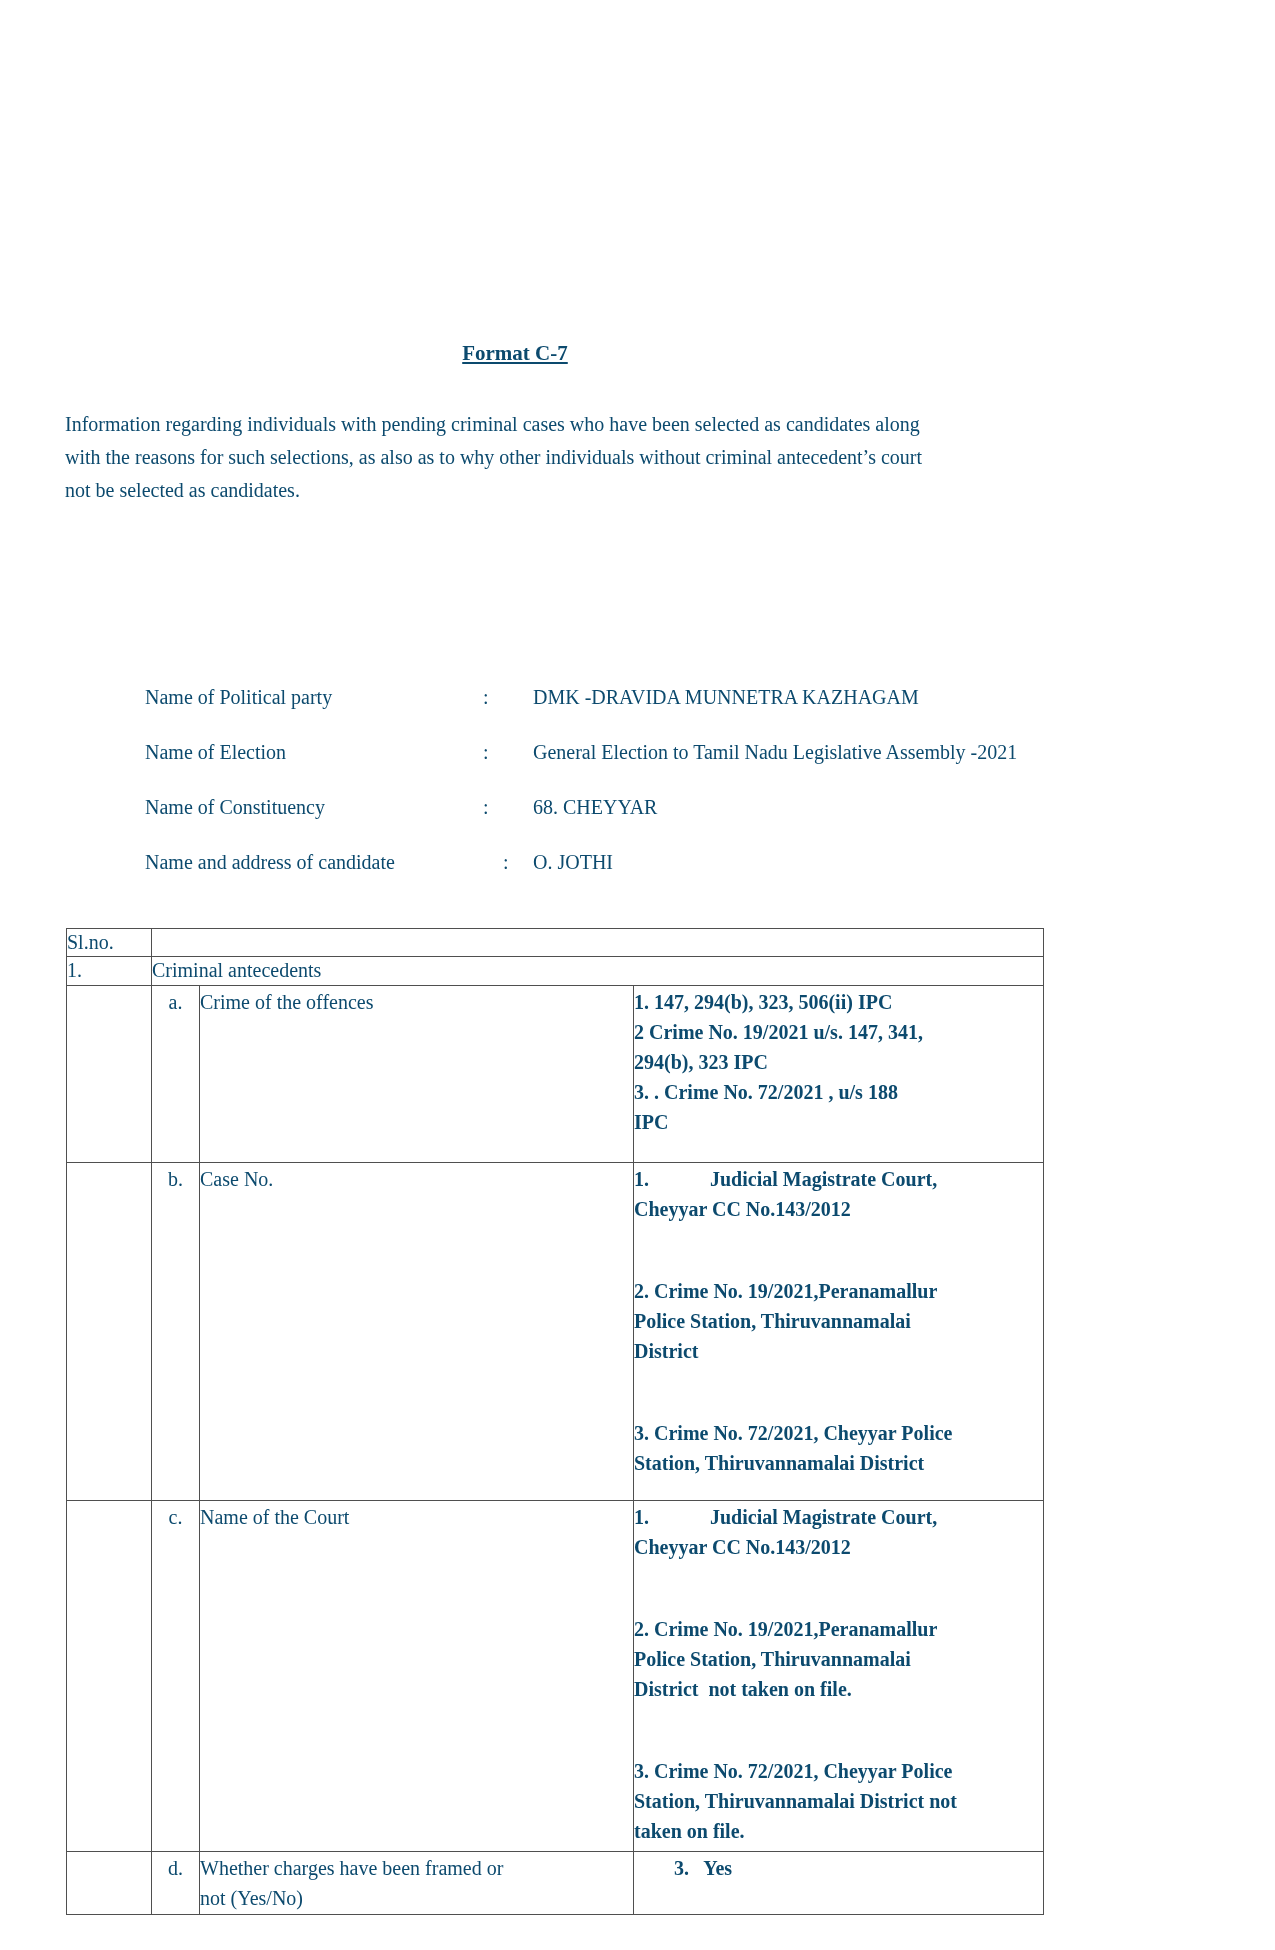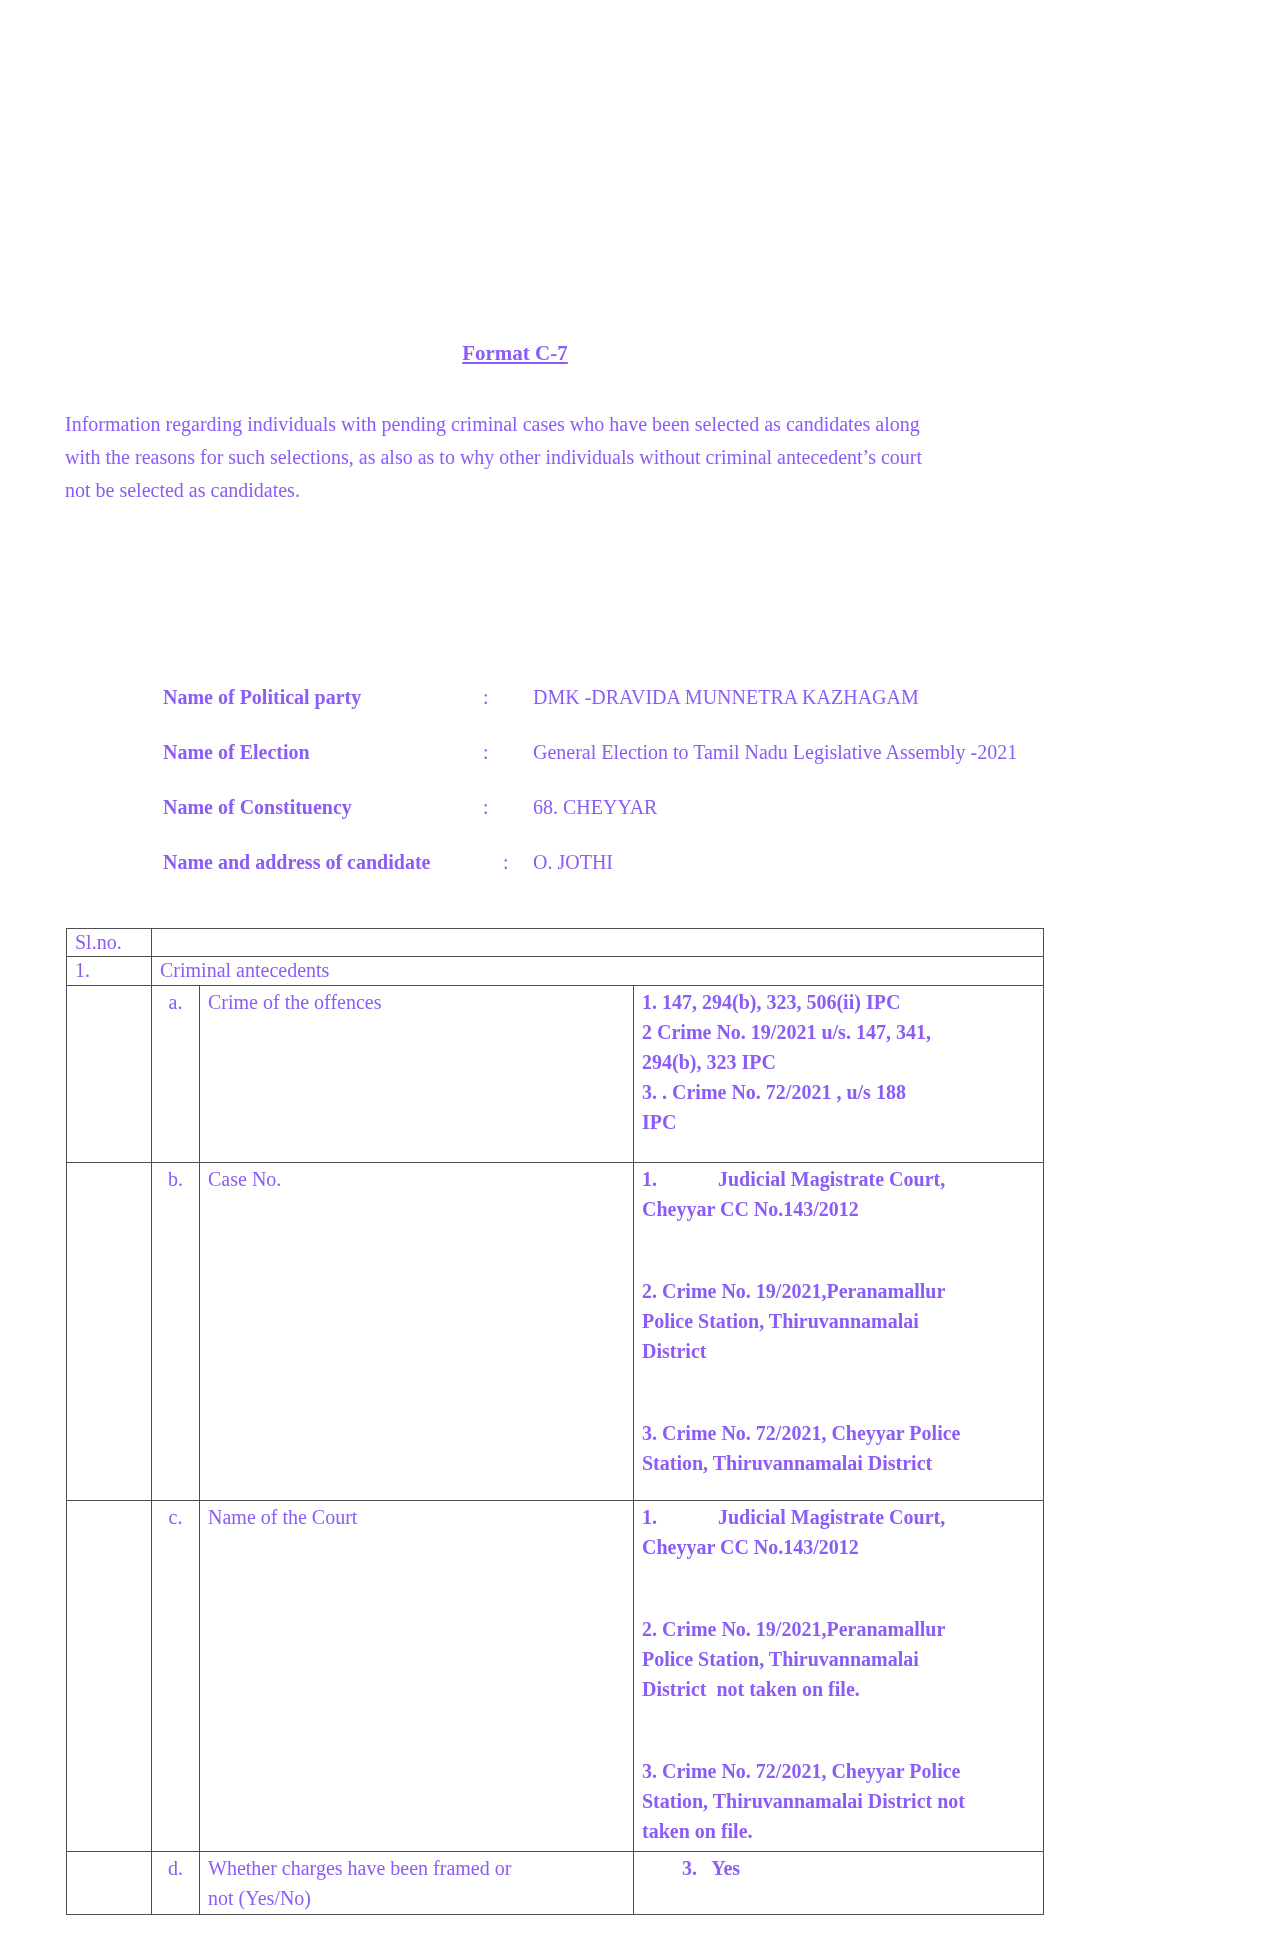--- a/index.html
+++ b/index.html
@@ -2,55 +2,55 @@
 <html><head>
 <meta charset="utf-8">
 <style>
   html,body { margin:0; padding:0; background:#e8e8e8; }
   .page {
     position:relative;
     width:1275px; height:1950px;
     margin:0 auto;
     background:#ffffff;
     font-family:"Liberation Serif","DejaVu Serif",serif;
-    color:#8b5cf6;
+    color:#0c4a6e;
     overflow:hidden;
   }
   .doc-title {
     position:absolute; top:341px; left:65px; width:900px;
     margin:0; text-align:center;
     font-size:21px; font-weight:bold; text-decoration:underline;
   }
   .para {
     position:absolute; left:65px; width:1160px;
     margin:0; font-size:20px; line-height:33px;
     white-space:pre-wrap;
   }
   .para-1 { top:408px; }
   .para-2 { top:556px; }
 
   .meta-row { position:absolute; left:0; width:1275px; height:32px; font-size:20px; }
-  .meta-row .m-label { position:absolute; left:163px; white-space:nowrap;font-weight:bold; }
+  .meta-row .m-label { position:absolute; left:145px; white-space:nowrap; }
   .meta-row .m-colon { position:absolute; left:483px; }
   .meta-row.alt-colon .m-colon { left:503px; }
   .meta-row .m-value { position:absolute; left:533px; white-space:nowrap; }
   .meta-row-0 { top:686px; }
   .meta-row-1 { top:741px; }
   .meta-row-2 { top:796px; }
   .meta-row-3 { top:851px; }
 
   table.antecedents {
     position:absolute; top:928px; left:66px;
     border-collapse:collapse; table-layout:fixed; width:977px;
     font-size:20px;
   }
   table.antecedents td {
     border:1px solid #4f4f4f;
     vertical-align:top;
-    padding:1px 8px;
+    padding:1px 0;
     line-height:30px;
     overflow:hidden;
   }
   tr.r1 { height:28px; } tr.r1 td { line-height:25px; }
   tr.r2 { height:29px; } tr.r2 td { line-height:25px; }
   tr.r3 { height:177px; }
   tr.r4 { height:338px; }
   tr.r5 { height:351px; }
   tr.r6 { height:60px; }
   td.cell-letter { text-align:center; padding:1px 4px; }

